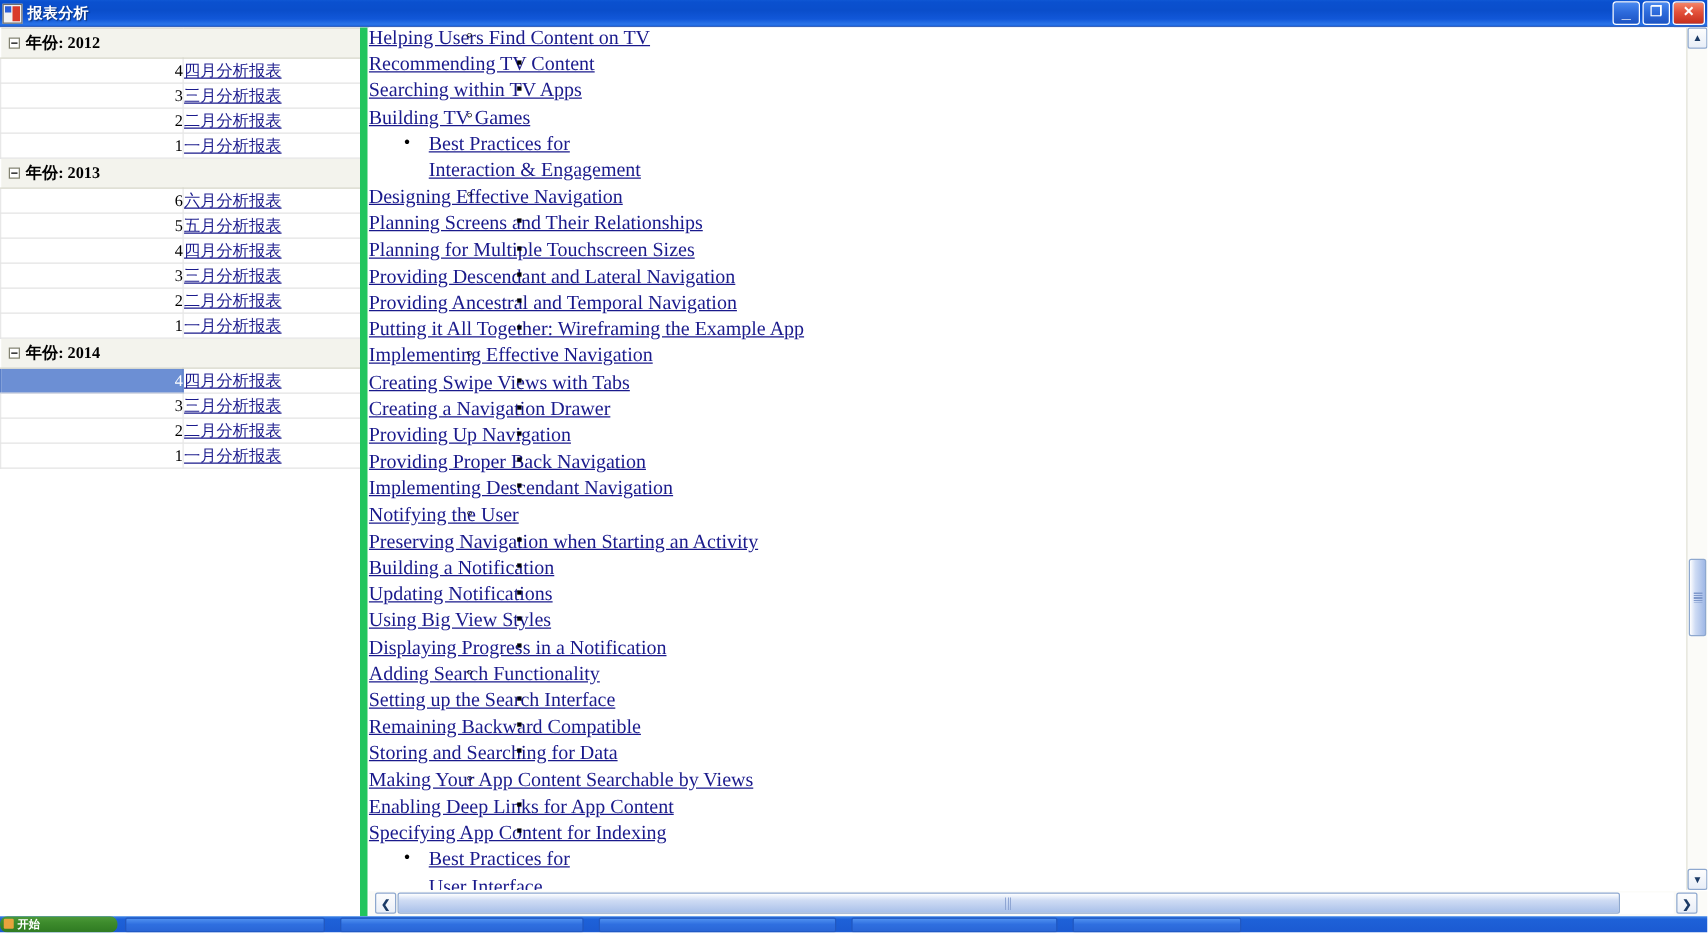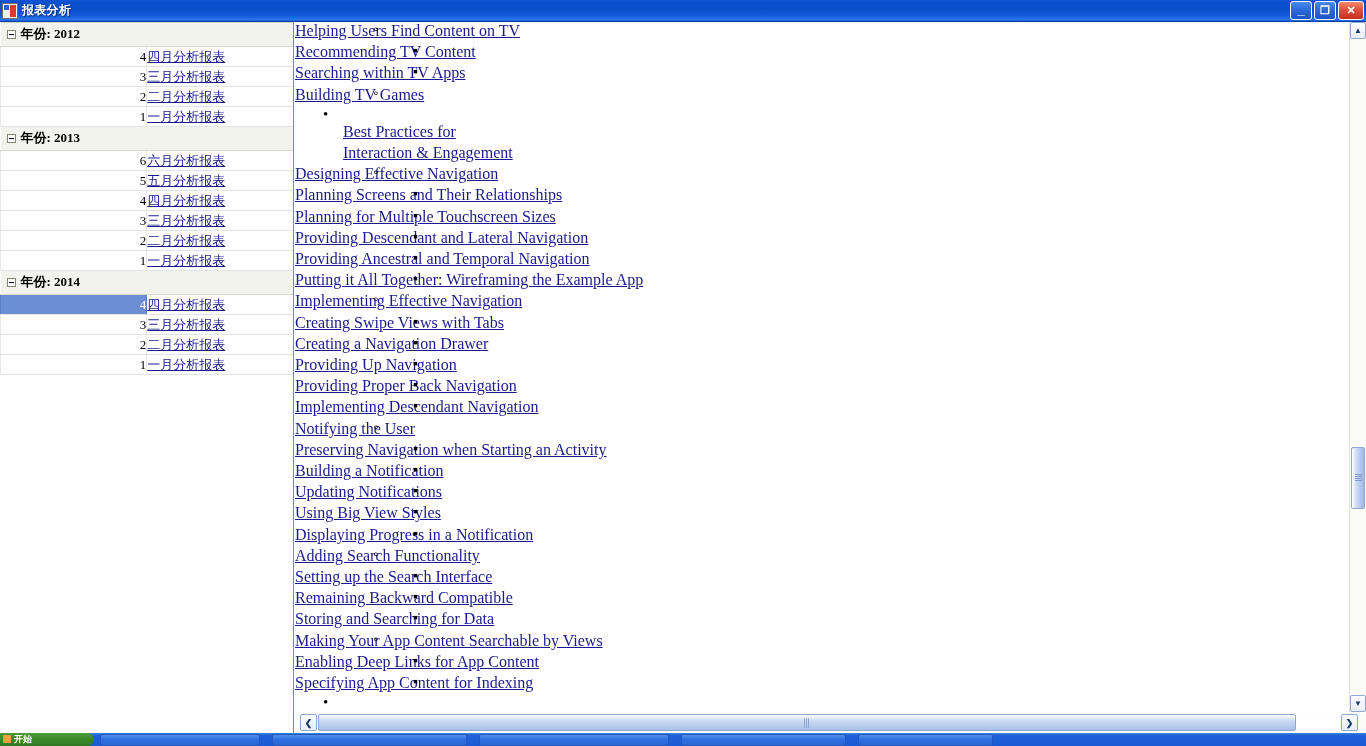--- a/index.html
+++ b/index.html
@@ -110,21 +110,21 @@
     background: #ffffff;
   }
 
   
   .sidebar {
     position: absolute;
     left: 0; top: 0;
     width: 294px;
     height: 711px;
     background: #ffffff;
-    border-right: 1px solid #22c55e;
+    border-right: 6px solid #22c55e;
     box-sizing: border-box;
     overflow: hidden;
   }
   .grid {
     width: 293px;
     border-collapse: collapse;
     table-layout: fixed;
     font-size: 12px;
   }
   .group-row td {
@@ -263,21 +263,20 @@
     left: 118px;
     top: -1px;
     font-size: 14px;
     color: #000000;
   }
   .doc a {
     color: #1a1a8c;
     text-decoration: underline;
     font-size: 16px;
     cursor: pointer;
-    margin-top: 16px;
   }
   .doc a.wrap-two {
     display: inline;
   }
 
   
   .vscroll {
     position: absolute;
     right: 0; top: 0;
     width: 17px;
@@ -392,20 +391,21 @@
     border-bottom-right-radius: 7px;
     display: flex;
     align-items: center;
     padding-left: 14px;
     box-sizing: border-box;
     color: #ffffff;
     font-size: 9px;
     font-weight: bold;
     white-space: nowrap;
     overflow: hidden;
+    border-radius: 6px;
   }
   .start-btn .flag {
     position: absolute;
     left: 3px; top: 2px;
     width: 8px; height: 8px;
     background: #e8a33d;
     border-radius: 1px;
   }
   .task-btn {
     position: absolute;

